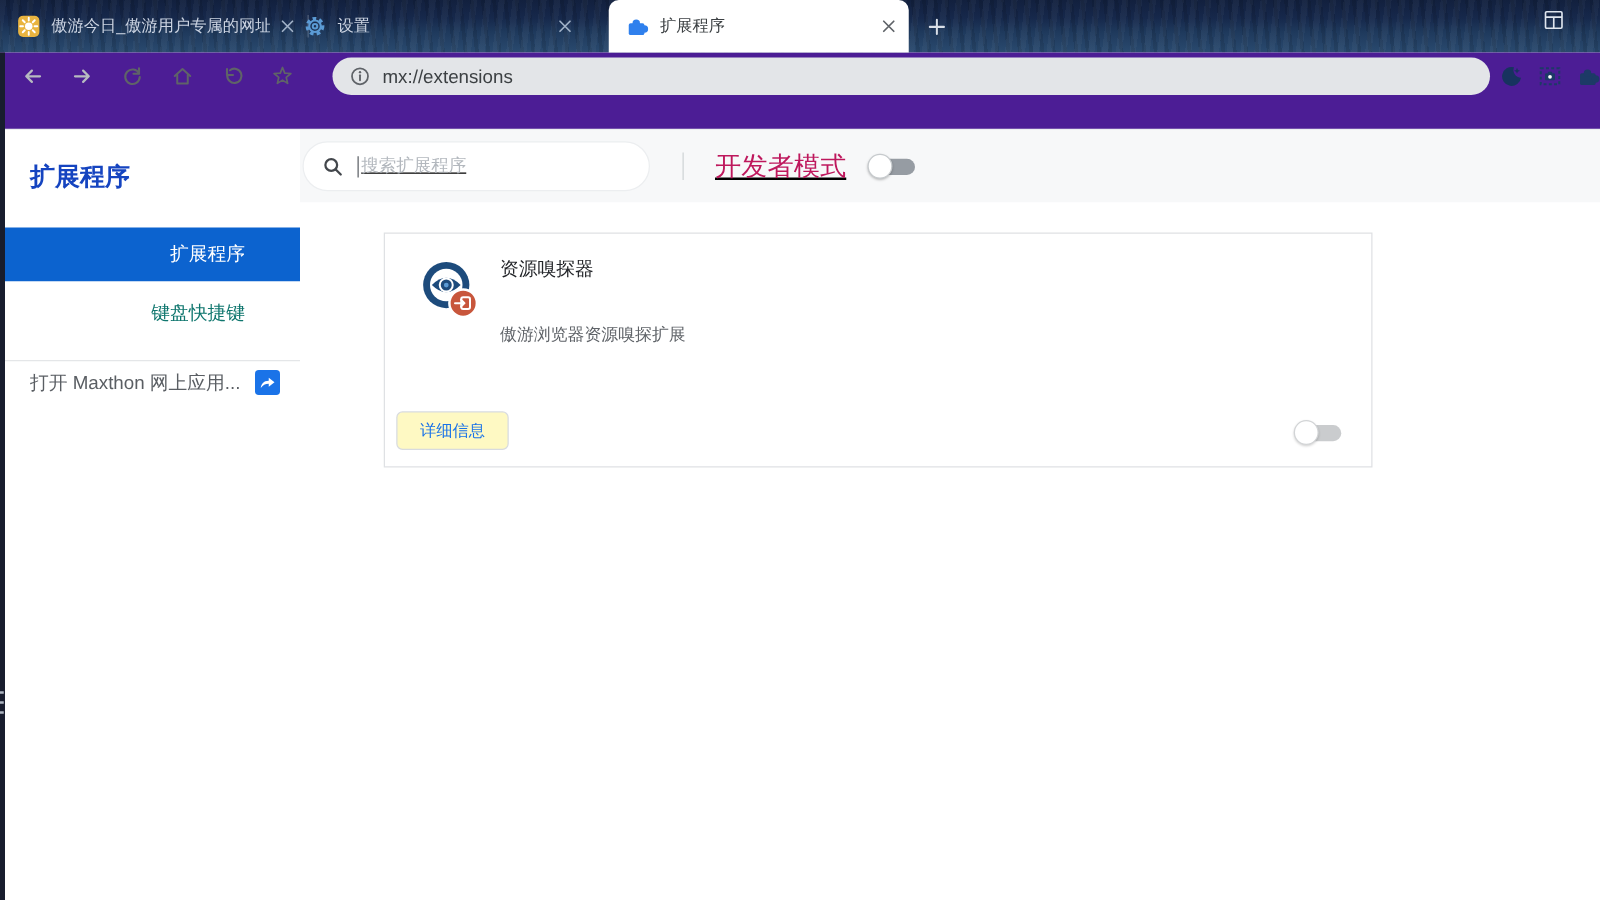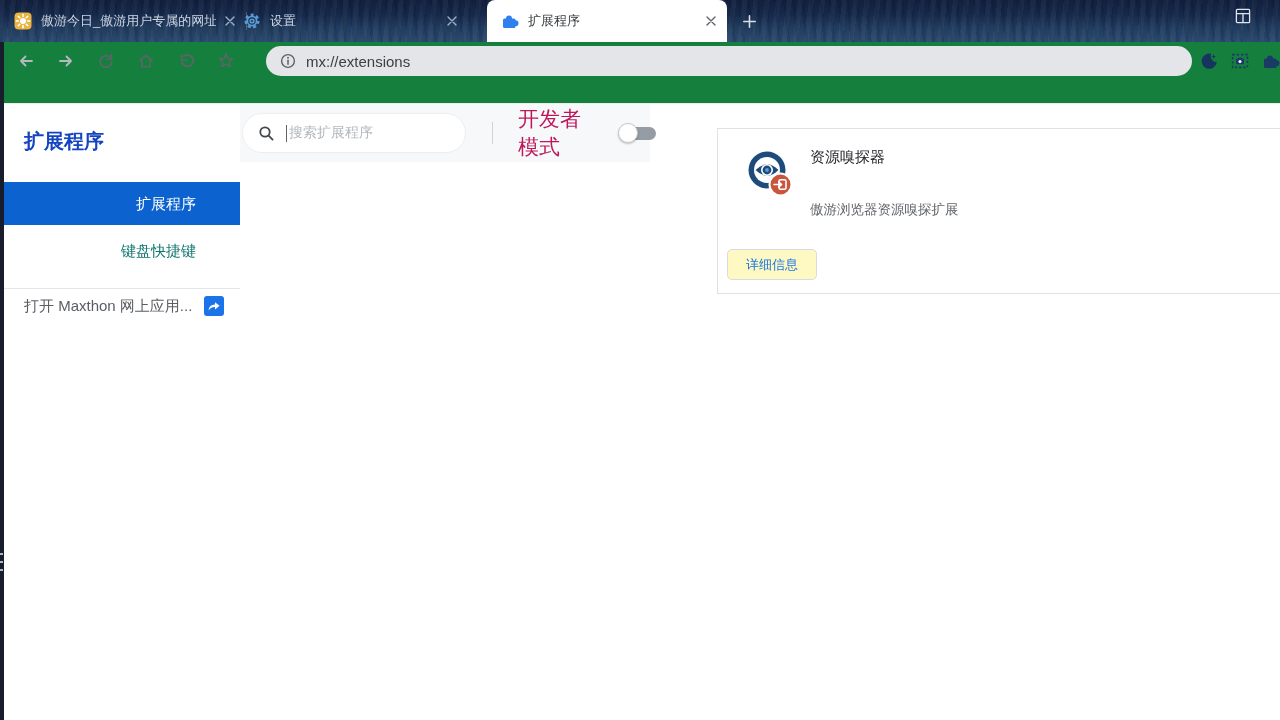--- a/index.html
+++ b/index.html
@@ -25,21 +25,21 @@
   .tab-1 { left:0; width:246px; }
   .tab-2 { left:229px; width:239px; }
   .tab-active { left:487px; width:240px; background:#fff; border-radius:8px 8px 0 0; z-index:2; }
   .tab-active .tab-label { color:#3c4043; }
   .tab-active .tab-close { color:#5f6368; }
   .tab-divider { position:absolute; left:246px; top:12px; width:1px; height:18px; background:rgba(255,255,255,.22); }
   .newtab-btn { position:absolute; left:738px; top:10px; width:22px; height:22px; display:flex; align-items:center; justify-content:center; border-radius:4px; }
   .layout-btn { position:absolute; right:28px; top:7px; width:18px; height:18px; display:flex; align-items:center; justify-content:center; }
 
   
-  .toolbar { position:relative; height:62px; background:#15803d; border-bottom:1px solid #ebedef; display:flex; align-items:flex-start; padding:4px 0 0 14px; z-index:1; }
+  .toolbar { position:relative; height:62px; background:#4c1d95; border-bottom:1px solid #ebedef; display:flex; align-items:flex-start; padding:4px 0 0 14px; z-index:1; }
   .nav-btn { width:24px; height:30px; margin-right:16px; display:flex; align-items:center; justify-content:center; flex:0 0 24px; }
   .addressbar { flex:1; height:30px; margin-left:12px; margin-right:88px; background:#e3e5e8; border-radius:15px; display:flex; align-items:center; padding:0 14px; min-width:0; }
   .addressbar .url { margin-left:10px; font-size:15px; color:#3c4043; white-space:nowrap; }
   .toolbar-right { position:absolute; top:4px; left:1200px; height:30px; display:flex; align-items:center; }
   .tr-btn { width:18px; height:18px; margin-right:13px; flex:0 0 18px; }
 
   
   .edge-strip { position:absolute; left:0; top:42px; bottom:0; width:4px; background:#181d2e; z-index:5; }
   .edge-strip .mark { position:absolute; left:0; width:3px; height:2px; background:#aeb6c2; }
 
@@ -48,35 +48,35 @@
   .sidebar { width:240px; flex:0 0 240px; background:#fff; }
   .sidebar-title { margin:24px 0 0 24px; font-size:20px; font-weight:bold; color:#1544c0; }
   .side-nav { margin-top:27px; }
   .side-item { height:43px; line-height:43px; text-align:right; padding-right:44px; font-size:15px; color:#0f766e; cursor:pointer; }
   .side-item.selected { background:#0c63cf; color:#fff; margin-bottom:4px; }
   .side-divider { margin-top:16px; border-top:1px solid #e4e6e8; }
   .side-footer { margin-top:7px; display:flex; align-items:center; padding:0 16px 0 24px; cursor:pointer; }
   .side-footer .sf-label { flex:1; font-size:15px; color:#5a5e63; white-space:nowrap; overflow:hidden; }
   .side-footer .sf-icon { width:20px; height:20px; flex:0 0 20px; margin-left:8px; }
 
-  .main { flex:1; min-width:0; display:flex; flex-direction:row; }
+  .main { flex:1; min-width:0; display:flex; flex-direction:column;text-decoration:underline; }
   .page-header { height:58px; background:#f7f8f9; display:flex; align-items:center; flex:0 0 58px; }
   .search-box { width:278px; height:40px; margin-left:2px; background:#fff; border:1px solid #eceef0; border-radius:20px; display:flex; align-items:center; padding-left:15px; }
   .search-box .caret { width:1px; height:17px; background:#5f6368; margin-left:11px; }
   .search-box .ph { margin-left:2px; font-size:14px; color:#b3b8be; }
   .vdiv { width:1px; height:22px; background:#d0d3d6; margin-left:26px; }
   .devmode-label { margin-left:25px; font-size:21px; color:#be185d; cursor:pointer; }
   .switch { position:relative; width:40px; height:20px; margin-left:17px; cursor:pointer; }
   .switch .track { position:absolute; left:9px; top:4px; width:29px; height:13px; border-radius:6.5px; background:#969ca3; }
   .switch .knob { position:absolute; left:0; top:0; width:20px; height:20px; border-radius:50%; background:#fff; border:1px solid #c6cacd; box-shadow:0 1px 2px rgba(0,0,0,.25); }
   .switch.light .track { background:#caccce; }
   .switch.light .knob { border-color:#d2d4d6; box-shadow:0 1px 2px rgba(0,0,0,.18); }
 
   .content { flex:1; background:#fff; padding:24px 0 0 67px; }
-  .ext-card { position:relative; width:791px; height:166px; background:#fff; border:1px solid #dfe1e4; }
+  .ext-card { position:relative; width:791px; height:188px; background:#fff; border:1px solid #dfe1e4; }
   .ext-icon { position:absolute; left:28px; top:21px; width:48px; height:48px; }
   .ext-name { position:absolute; left:92px; top:19px; font-size:15px; color:#24262a; }
   .ext-desc { position:absolute; left:92px; top:44px; font-size:13.5px; color:#5f6368;margin-top:28px; }
   .details-btn { position:absolute; left:9px; bottom:13px; height:31px; padding:0 18px; background:#fef9c3; border:1px solid #d8dbdf; border-radius:5px; font-size:13px; color:#1a73e8; font-family:inherit; cursor:pointer; }
   .card-switch { position:absolute; right:22px; bottom:17px; }
 </style>
 </head>
 <body>
 
 <div class="window">

